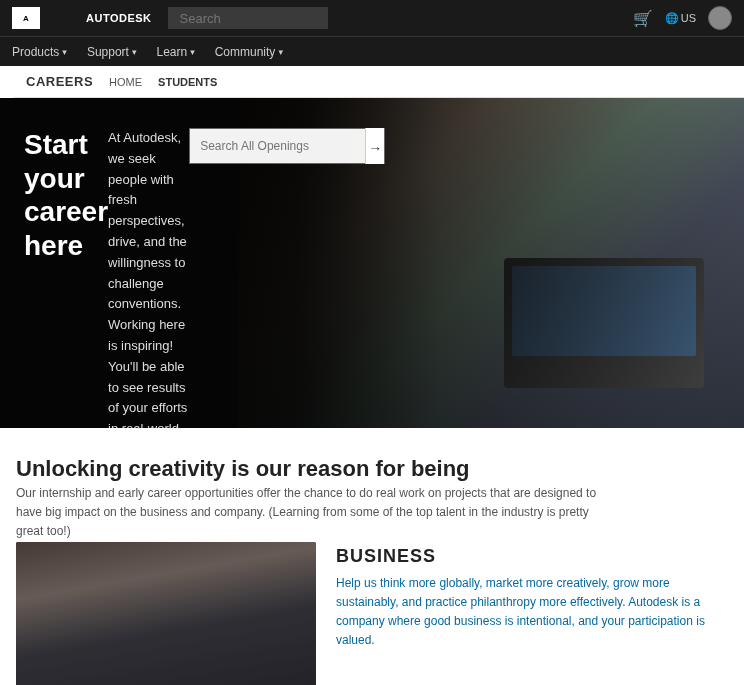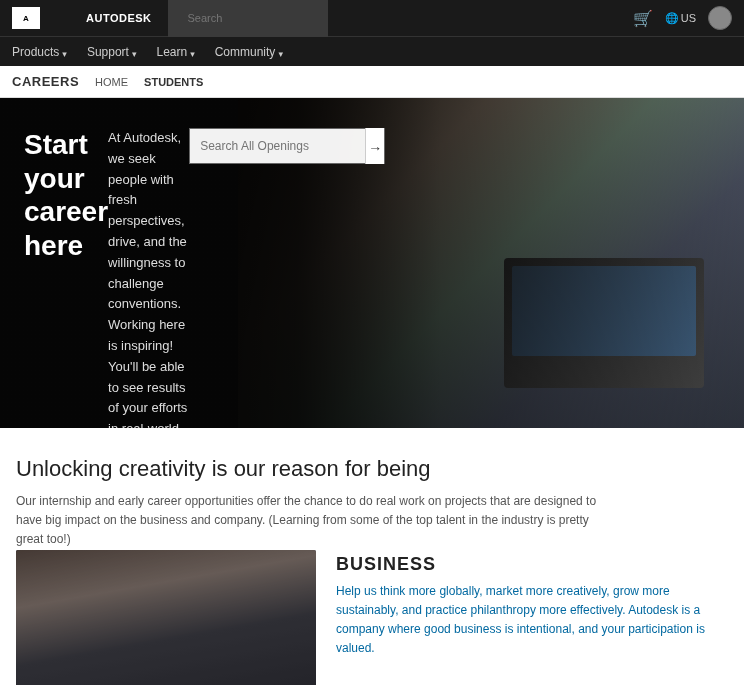--- a/index.html
+++ b/index.html
@@ -41,24 +41,24 @@
       color: #fff;
       font-size: 11px;
       font-weight: bold;
       letter-spacing: 0.5px;
       margin-left: 40px;
     }
     .search-box-top {
       background: #3a3a3a;
       border: none;
       color: #ccc;
-      padding: 3px 20px;
-      font-size: 11px;
+      padding: 3px 12px;
+      font-size: 13px;
       width: 160px;
-      height: 38px;
+      height: 22px;
     }
     .nav-spacer { flex: 1; }
     .top-nav-icons {
       display: flex;
       align-items: center;
       gap: 12px;
       color: #fff;
       font-size: 16px;
     }
     .cart-icon, .globe-icon, .user-icon {
@@ -81,34 +81,35 @@
       align-items: center;
       padding: 0 12px;
       gap: 20px;
       border-top: 1px solid #333;
     }
     .nav-item {
       color: #ccc;
       font-size: 12px;
       cursor: pointer;
       display: flex;
-      align-items: flex-end;
+      align-items: center;
       gap: 3px;
     }
     .nav-chevron { font-size: 9px; }
 
     
     .breadcrumb-bar {
       background: #fff;
       border-bottom: 1px solid #ddd;
       padding: 0 12px;
       display: flex;
       align-items: center;
       height: 32px;
       gap: 16px;
+      margin-left: 14px;
     }
     .breadcrumb-careers {
       font-size: 13px;
       font-weight: bold;
       color: #333;
       text-transform: uppercase;
       letter-spacing: 0.5px;
     }
     .breadcrumb-link {
       font-size: 11px;
@@ -219,23 +220,23 @@
       border-left: 1px solid #ccc;
     }
 
     
     .content-section {
       background: #fff;
       padding: 28px 16px;
     }
     .section-title {
       font-size: 22px;
-      font-weight: normal;
+      font-weight: bold;
       color: #222;
-      margin-bottom: 10px;
+      margin-bottom: 2px;
     }
     .section-description {
       font-size: 12px;
       color: #555;
       line-height: 1.6;
       max-width: 600px;
     }
 
     
     .two-col {

